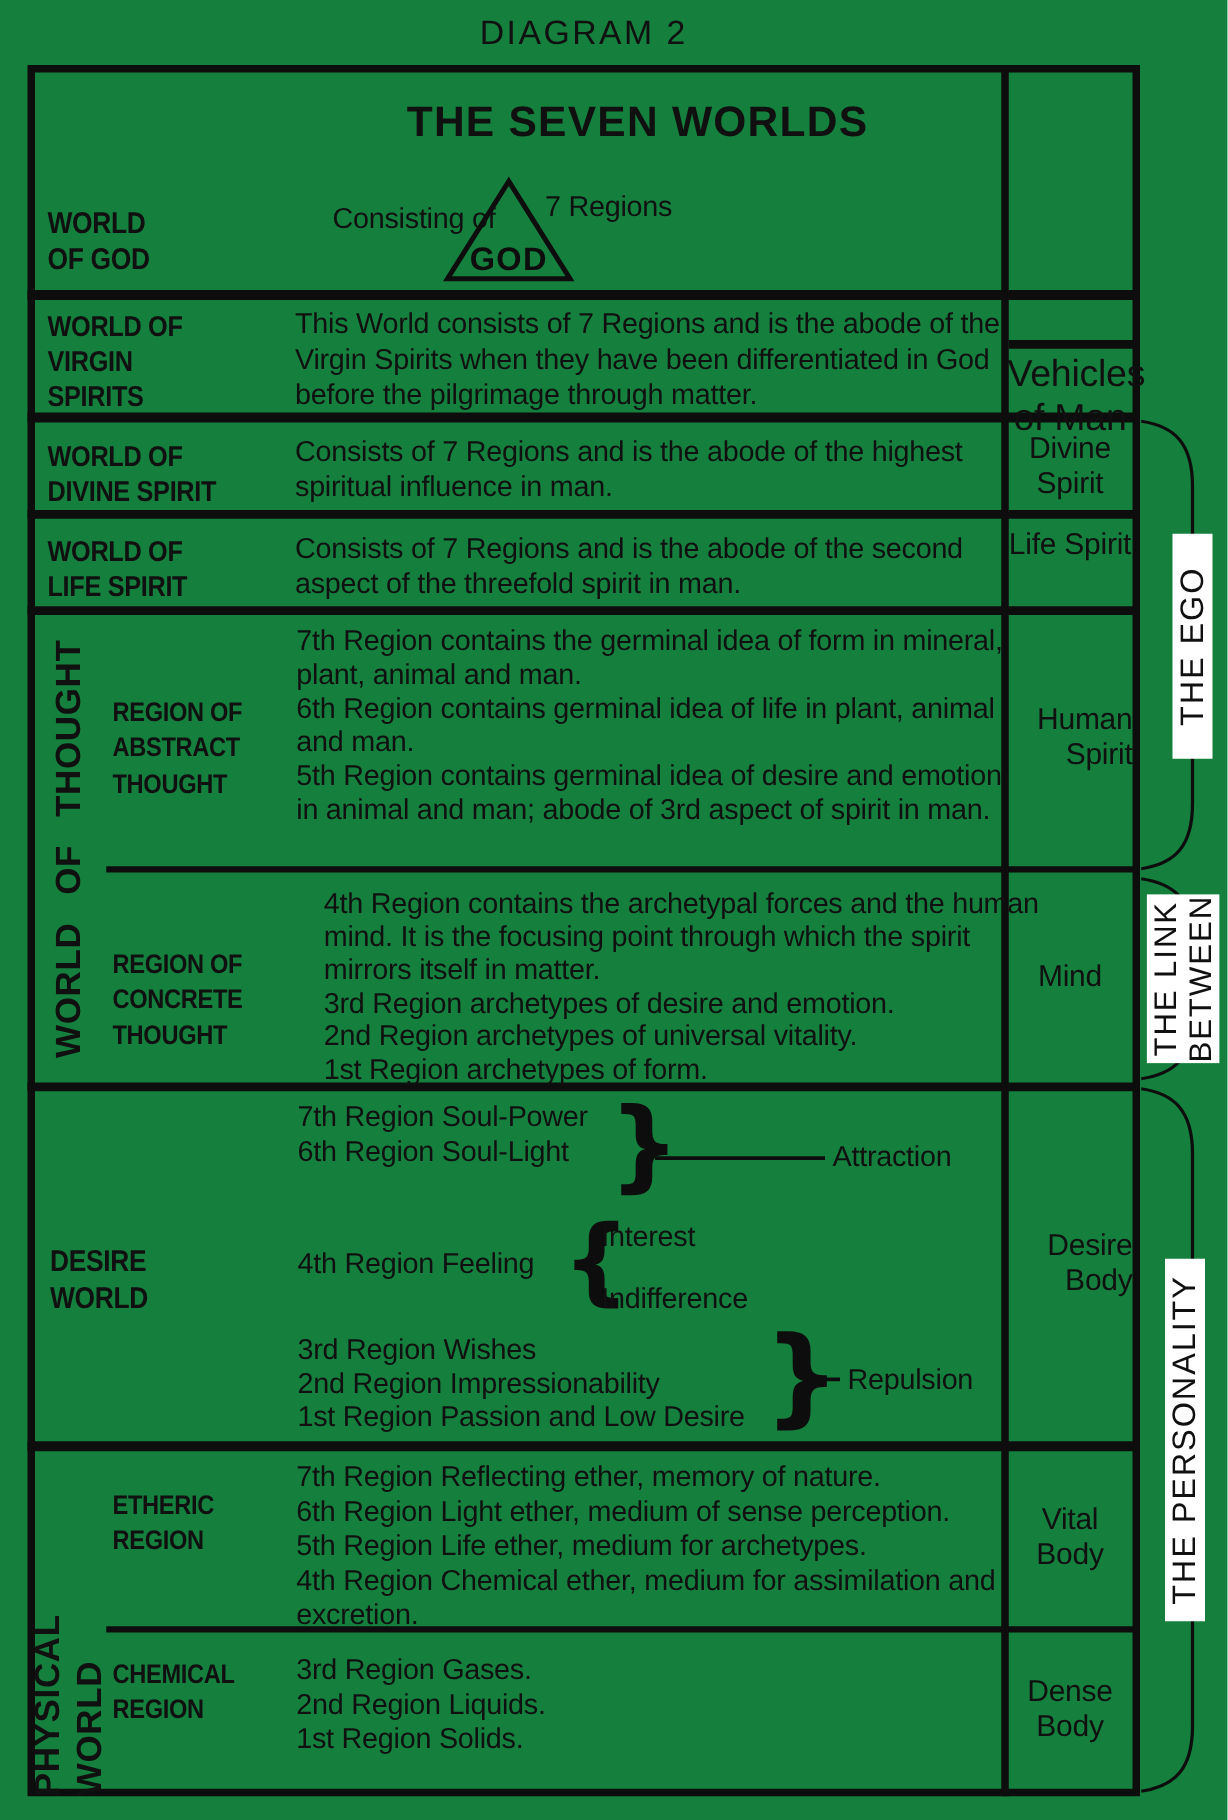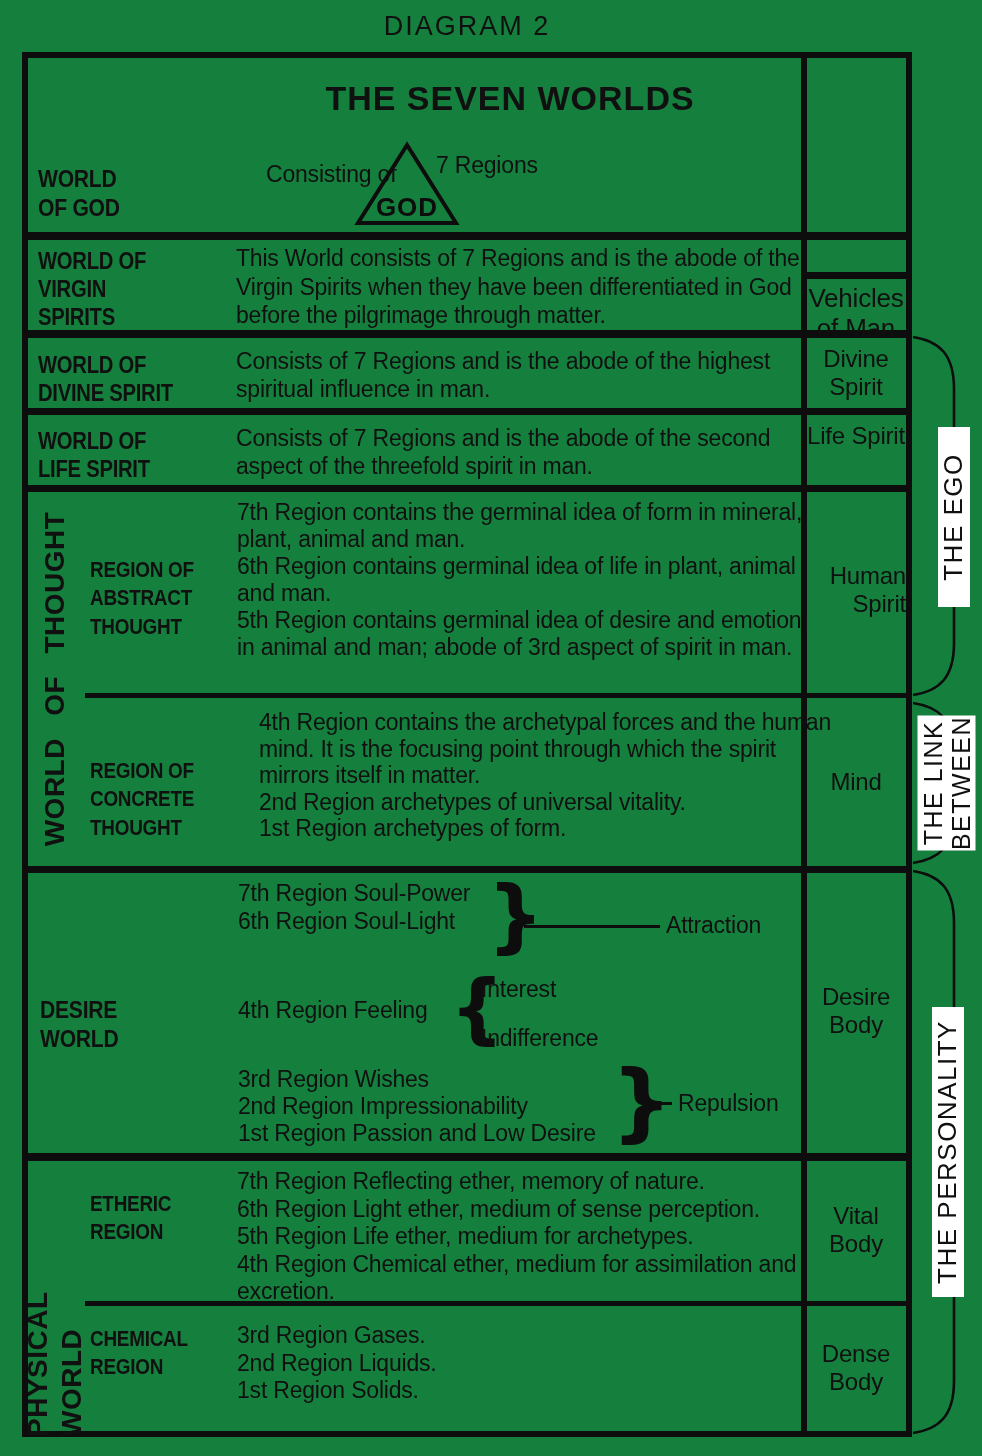--- a/index.html
+++ b/index.html
@@ -60,21 +60,21 @@
   <svg class="abs" style="left:350px; top:140px;" width="114" height="88" viewBox="0 0 114 88">
     <polygon points="57,5 8,83 106,83" fill="none" stroke="#0d0d0d" stroke-width="4"></polygon>
     <text x="57" y="76" text-anchor="middle" font-size="26" font-weight="bold" letter-spacing="1" fill="#0d0d0d">GOD</text>
   </svg>
   <div class="abs body-text" style="left:436px; top:152px;">7 Regions</div>
 
   <div class="abs blabel" style="left:38px; top:247px; font-size:23px;">WORLD OF
 VIRGIN
 SPIRITS</div>
   <div class="abs body-text" style="left:236px; top:244px; width:590px; line-height:28.5px;">This World consists of 7 Regions and is the abode of the Virgin Spirits when they have been differentiated in God before the pilgrimage through matter.</div>
-  <div class="abs veh" style="left:806px; top:283px; font-size:26px;">Vehicles of Man</div>
+  <div class="abs veh" style="left:806px; top:283px; font-size:30px;">Vehicles of Man</div>
 
   <div class="abs blabel" style="left:38px; top:351px; font-size:23px;">WORLD OF
 DIVINE SPIRIT</div>
   <div class="abs body-text" style="left:236px; top:347px; width:585px; line-height:28px;">Consists of 7 Regions and is the abode of the highest spiritual influence in man.</div>
   <div class="abs veh" style="left:806px; top:345px;">Divine Spirit</div>
 
   <div class="abs blabel" style="left:38px; top:427px; font-size:23px;">WORLD OF
 LIFE SPIRIT</div>
   <div class="abs body-text" style="left:236px; top:424px; width:585px; line-height:28px;">Consists of 7 Regions and is the abode of the second aspect of the threefold spirit in man.</div>
   <div class="abs veh" style="left:806px; top:422px;">Life Spirit</div>
@@ -89,20 +89,21 @@
     <div>6th Region contains germinal idea of life in plant, animal and man.</div>
     <div>5th Region contains germinal idea of desire and emotion in animal and man; abode of 3rd aspect of spirit in man.</div>
   </div>
   <div class="abs veh" style="left:806px; top:562px;text-align:right;">Human Spirit</div>
 
   <div class="abs blabel" style="left:90px; top:757px; font-size:21.5px; line-height:1.32;">REGION OF
 CONCRETE
 THOUGHT</div>
   <div class="abs body-text" style="left:237px; top:709px; width:578px; line-height:26.5px;margin-left:22px;">
     <div>4th Region contains the archetypal forces and the human mind. It is the focusing point through which the spirit mirrors itself in matter.</div>
+    <div>3rd Region archetypes of desire and emotion.</div>
     <div>2nd Region archetypes of universal vitality.</div>
     <div>1st Region archetypes of form.</div>
   </div>
   <div class="abs veh" style="left:806px; top:768px;">Mind</div>
 
   <div class="abs blabel" style="left:40px; top:995px; font-size:24px;">DESIRE
 WORLD</div>
 
   <div class="abs body-text" style="left:238px; top:880px; line-height:27.5px;">
     <div>7th Region Soul-Power</div>
@@ -119,21 +120,21 @@
 
   <div class="abs body-text" style="left:238px; top:1066px; line-height:27px;">
     <div>3rd Region Wishes</div>
     <div>2nd Region Impressionability</div>
     <div>1st Region Passion and Low Desire</div>
   </div>
   <div class="abs brace" style="left:611px; top:1056px; font-size:86px; line-height:90px;">}</div>
   <div class="bar" style="left:650px; top:1102px; width:22px; height:3px;"></div>
   <div class="abs body-text" style="left:678px; top:1090px;">Repulsion</div>
 
-  <div class="abs veh" style="left:806px; top:983px;">Desire Body</div>
+  <div class="abs veh" style="left:806px; top:983px;text-align:right;">Desire Body</div>
 
   <div class="abs rotl" style="left:28px; top:1437px; width:275px; height:54px; font-size:28px; word-spacing:34px; letter-spacing:0.5px;">PHYSICAL WORLD</div>
 
   <div class="abs blabel" style="left:90px; top:1190px; font-size:21.5px; line-height:1.32;">ETHERIC
 REGION</div>
   <div class="abs body-text" style="left:237px; top:1168px; width:580px; line-height:27.5px;">
     <div>7th Region Reflecting ether, memory of nature.</div>
     <div>6th Region Light ether, medium of sense perception.</div>
     <div>5th Region Life ether, medium for archetypes.</div>
     <div>4th Region Chemical ether, medium for assimilation and excretion.</div>

